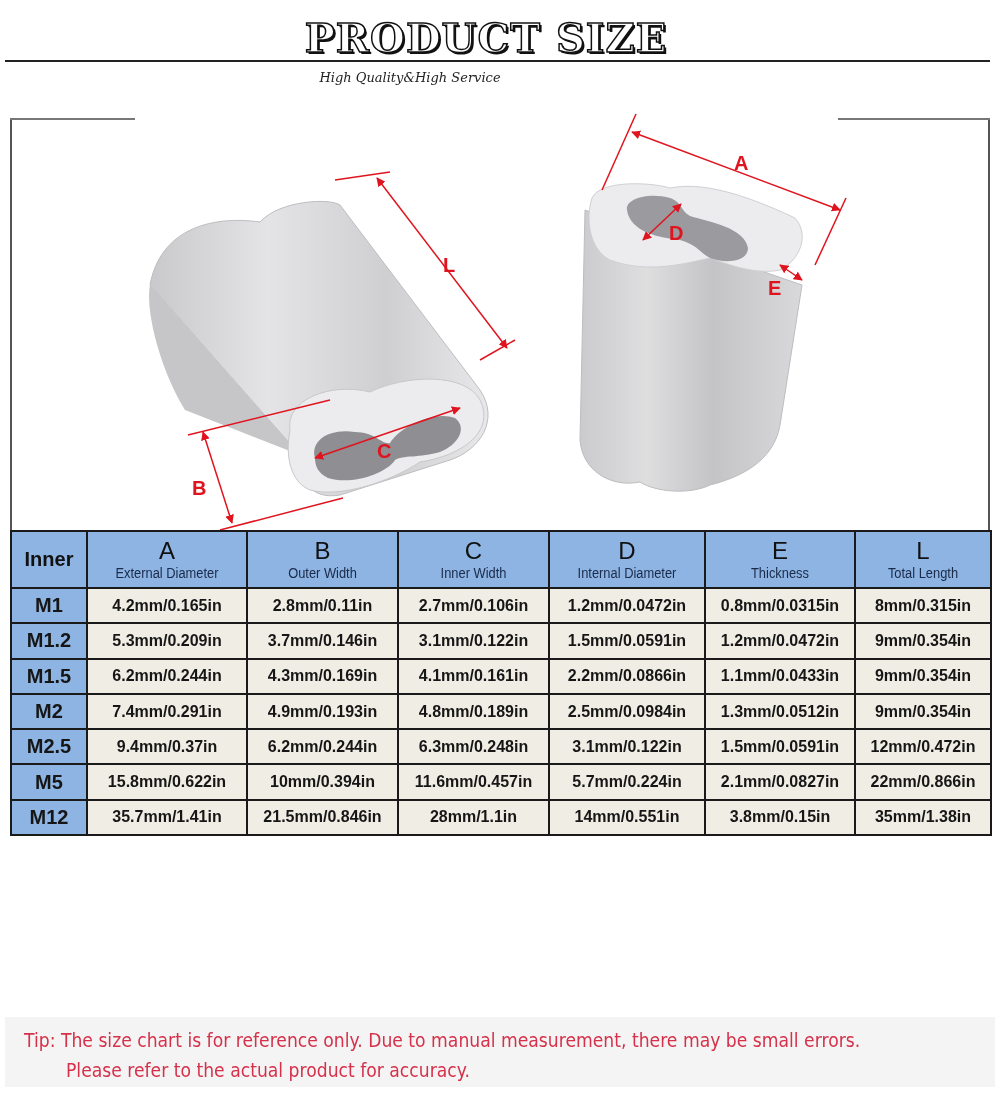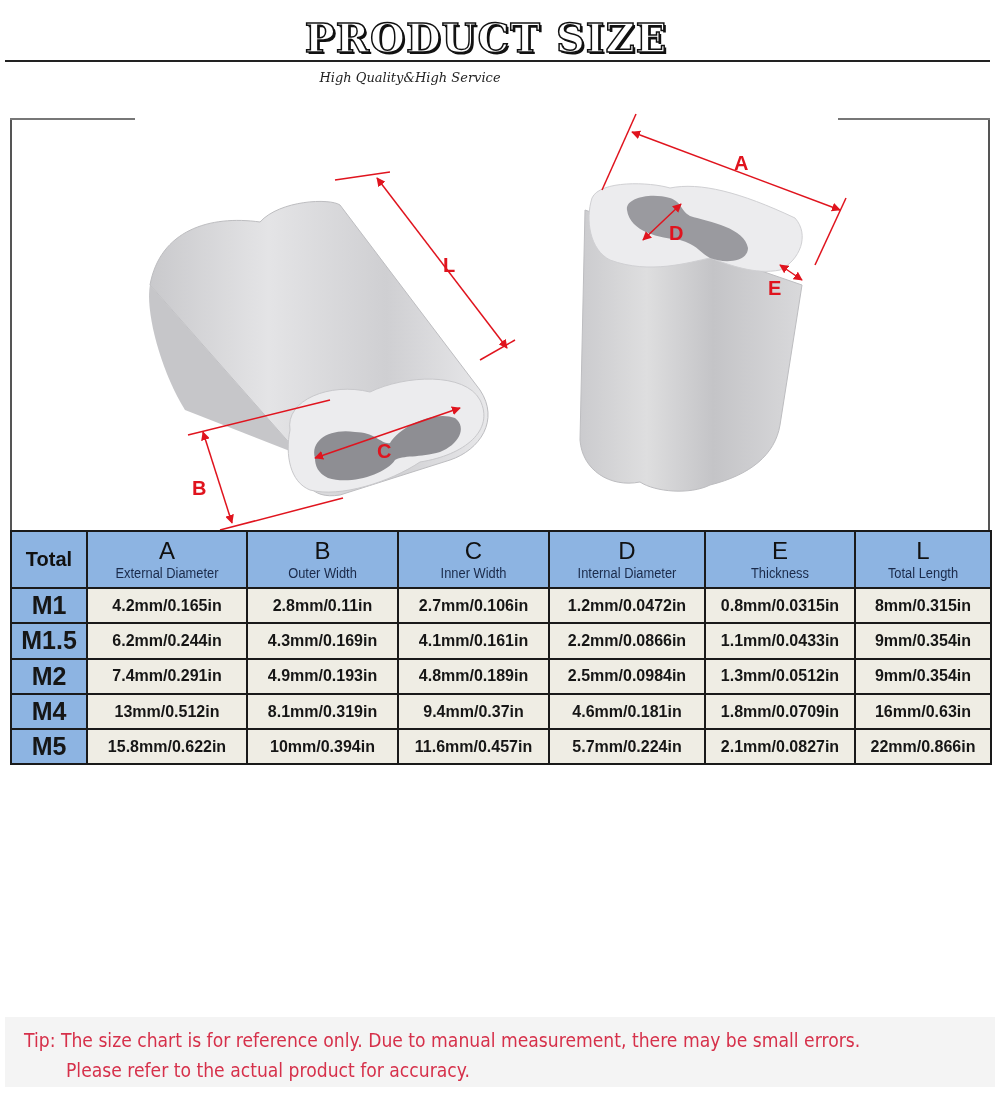--- a/index.html
+++ b/index.html
@@ -31,21 +31,21 @@
   .size-table {
     position: absolute; left: 10px; top: 530px; width: 980px;
     border-collapse: collapse; table-layout: fixed;
   }
   .size-table th, .size-table td { border: 2px solid #1a1a1a; text-align: center; }
   .size-table th { background: #8db4e2; height: 57px; padding: 0; vertical-align: middle; }
   .size-table th.model-h { font-size: 20px; font-weight: bold; }
   .size-table th .letter { display: block; font-size: 24px; font-weight: normal; line-height: 26px; }
   .size-table th .desc { display: block; font-size: 14px; font-weight: normal; color: #1a2a4a; line-height: 18px; transform: scaleX(0.92); }
   .size-table td { height: 35.3px; font-size: 16px; font-weight: bold; background: #efede4; color: #161616; }
-  .size-table td.model-c { background: #8db4e2; font-size: 25px; font-weight: bold; }
+  .size-table td.model-c { background: #8db4e2; font-size: 20px; font-weight: bold; }
 
   
   .tip-box { position: absolute; left: 5px; top: 1017px; width: 990px; height: 70px; background: #f4f4f4; }
   .tip-line1 { position: absolute; left: 24px; top: 1028px; font-size: 20px; color: #d6304a;
                font-family: "DejaVu Sans", sans-serif; transform: scaleX(0.86); transform-origin: left; white-space: nowrap; }
   .tip-line2 { position: absolute; left: 66px; top: 1058px; font-size: 20px; color: #d6304a;
                font-family: "DejaVu Sans", sans-serif; transform: scaleX(0.86); transform-origin: left; white-space: nowrap; }
 </style>
 </head>
 <body>
@@ -124,21 +124,21 @@
     <col style="width:76px">
       <col style="width:160px">
       <col style="width:151px">
       <col style="width:151px">
     <col style="width:156px">
       <col style="width:150px">
       <col style="width:136px">
   </colgroup>
   <thead>
     <tr>
-      <th class="model-h">Total</th>
+      <th class="model-h">Inner</th>
       <th>
           <span class="letter">A</span>
           <span class="desc">External Diameter</span>
         </th>
       <th>
           <span class="letter">B</span>
           <span class="desc">Outer Width</span>
         </th>
       <th>
           <span class="letter">C</span>
@@ -162,53 +162,71 @@
       <tr>
         <td class="model-c">M1</td>
         <td>4.2mm/0.165in</td>
         <td>2.8mm/0.11in</td>
         <td>2.7mm/0.106in</td>
         <td>1.2mm/0.0472in</td>
         <td>0.8mm/0.0315in</td>
         <td>8mm/0.315in</td>
       </tr>
       <tr>
+        <td class="model-c">M1.2</td>
+        <td>5.3mm/0.209in</td>
+        <td>3.7mm/0.146in</td>
+        <td>3.1mm/0.122in</td>
+        <td>1.5mm/0.0591in</td>
+        <td>1.2mm/0.0472in</td>
+        <td>9mm/0.354in</td>
+      </tr>
+      <tr>
         <td class="model-c">M1.5</td>
         <td>6.2mm/0.244in</td>
         <td>4.3mm/0.169in</td>
         <td>4.1mm/0.161in</td>
         <td>2.2mm/0.0866in</td>
         <td>1.1mm/0.0433in</td>
         <td>9mm/0.354in</td>
       </tr>
       <tr>
         <td class="model-c">M2</td>
         <td>7.4mm/0.291in</td>
         <td>4.9mm/0.193in</td>
         <td>4.8mm/0.189in</td>
         <td>2.5mm/0.0984in</td>
         <td>1.3mm/0.0512in</td>
         <td>9mm/0.354in</td>
       </tr>
       <tr>
-        <td class="model-c">M4</td>
-        <td>13mm/0.512in</td>
-        <td>8.1mm/0.319in</td>
+        <td class="model-c">M2.5</td>
         <td>9.4mm/0.37in</td>
-        <td>4.6mm/0.181in</td>
-        <td>1.8mm/0.0709in</td>
-        <td>16mm/0.63in</td>
+        <td>6.2mm/0.244in</td>
+        <td>6.3mm/0.248in</td>
+        <td>3.1mm/0.122in</td>
+        <td>1.5mm/0.0591in</td>
+        <td>12mm/0.472in</td>
       </tr>
       <tr>
         <td class="model-c">M5</td>
         <td>15.8mm/0.622in</td>
         <td>10mm/0.394in</td>
         <td>11.6mm/0.457in</td>
         <td>5.7mm/0.224in</td>
         <td>2.1mm/0.0827in</td>
         <td>22mm/0.866in</td>
       </tr>
+      <tr>
+        <td class="model-c">M12</td>
+        <td>35.7mm/1.41in</td>
+        <td>21.5mm/0.846in</td>
+        <td>28mm/1.1in</td>
+        <td>14mm/0.551in</td>
+        <td>3.8mm/0.15in</td>
+        <td>35mm/1.38in</td>
+      </tr>
     </tbody>
 </table>
 
 <div class="tip-box"></div>
 <div class="tip-line1">Tip: The size chart is for reference only. Due to manual measurement, there may be small errors.</div>
 <div class="tip-line2">Please refer to the actual product for accuracy.</div>
 
 </body></html>

